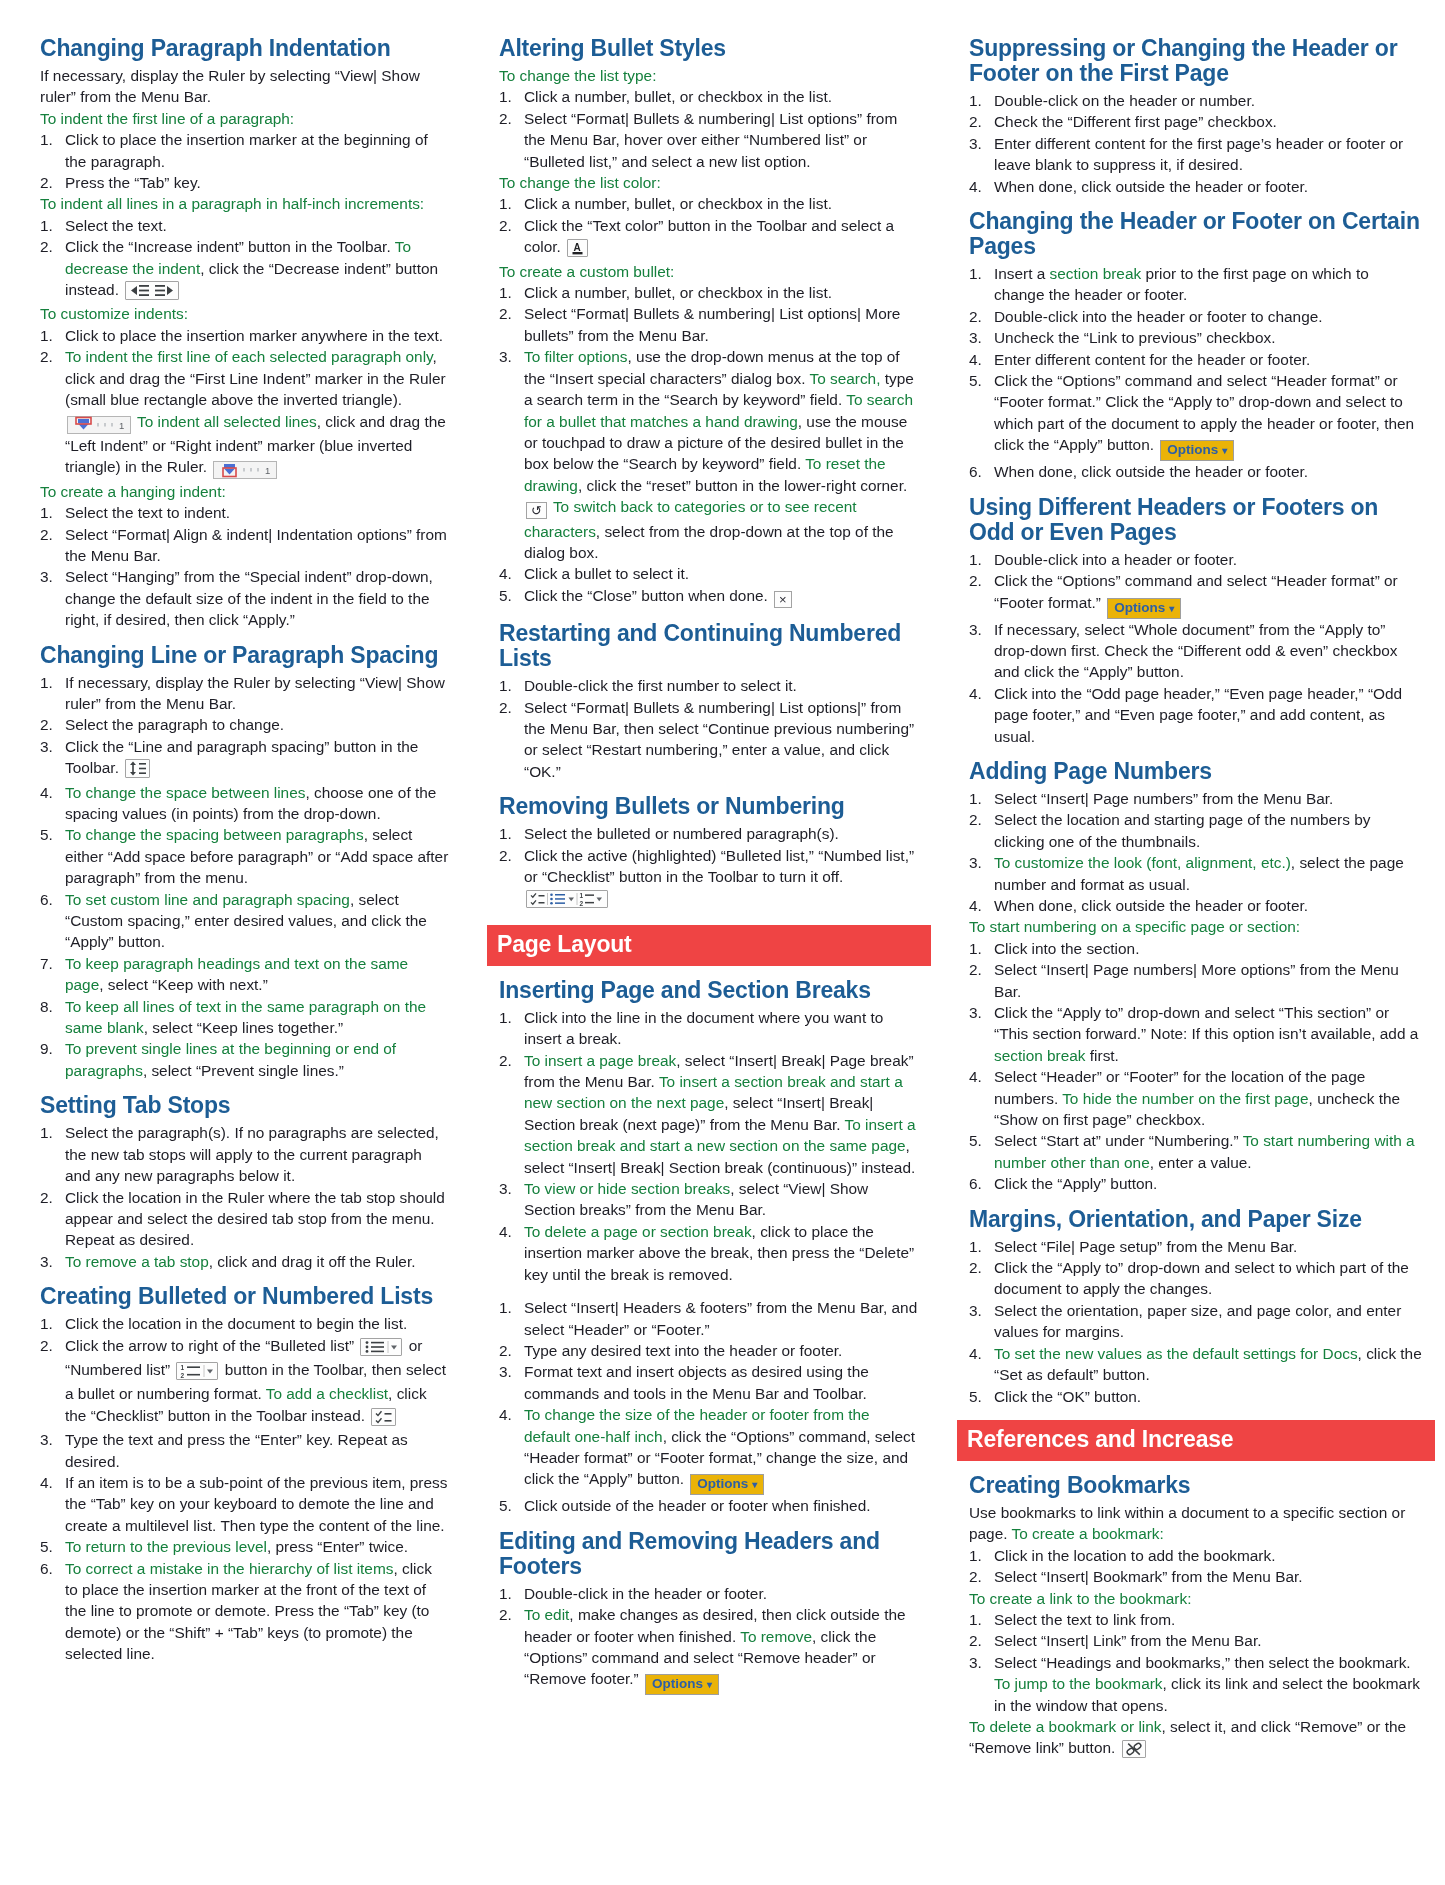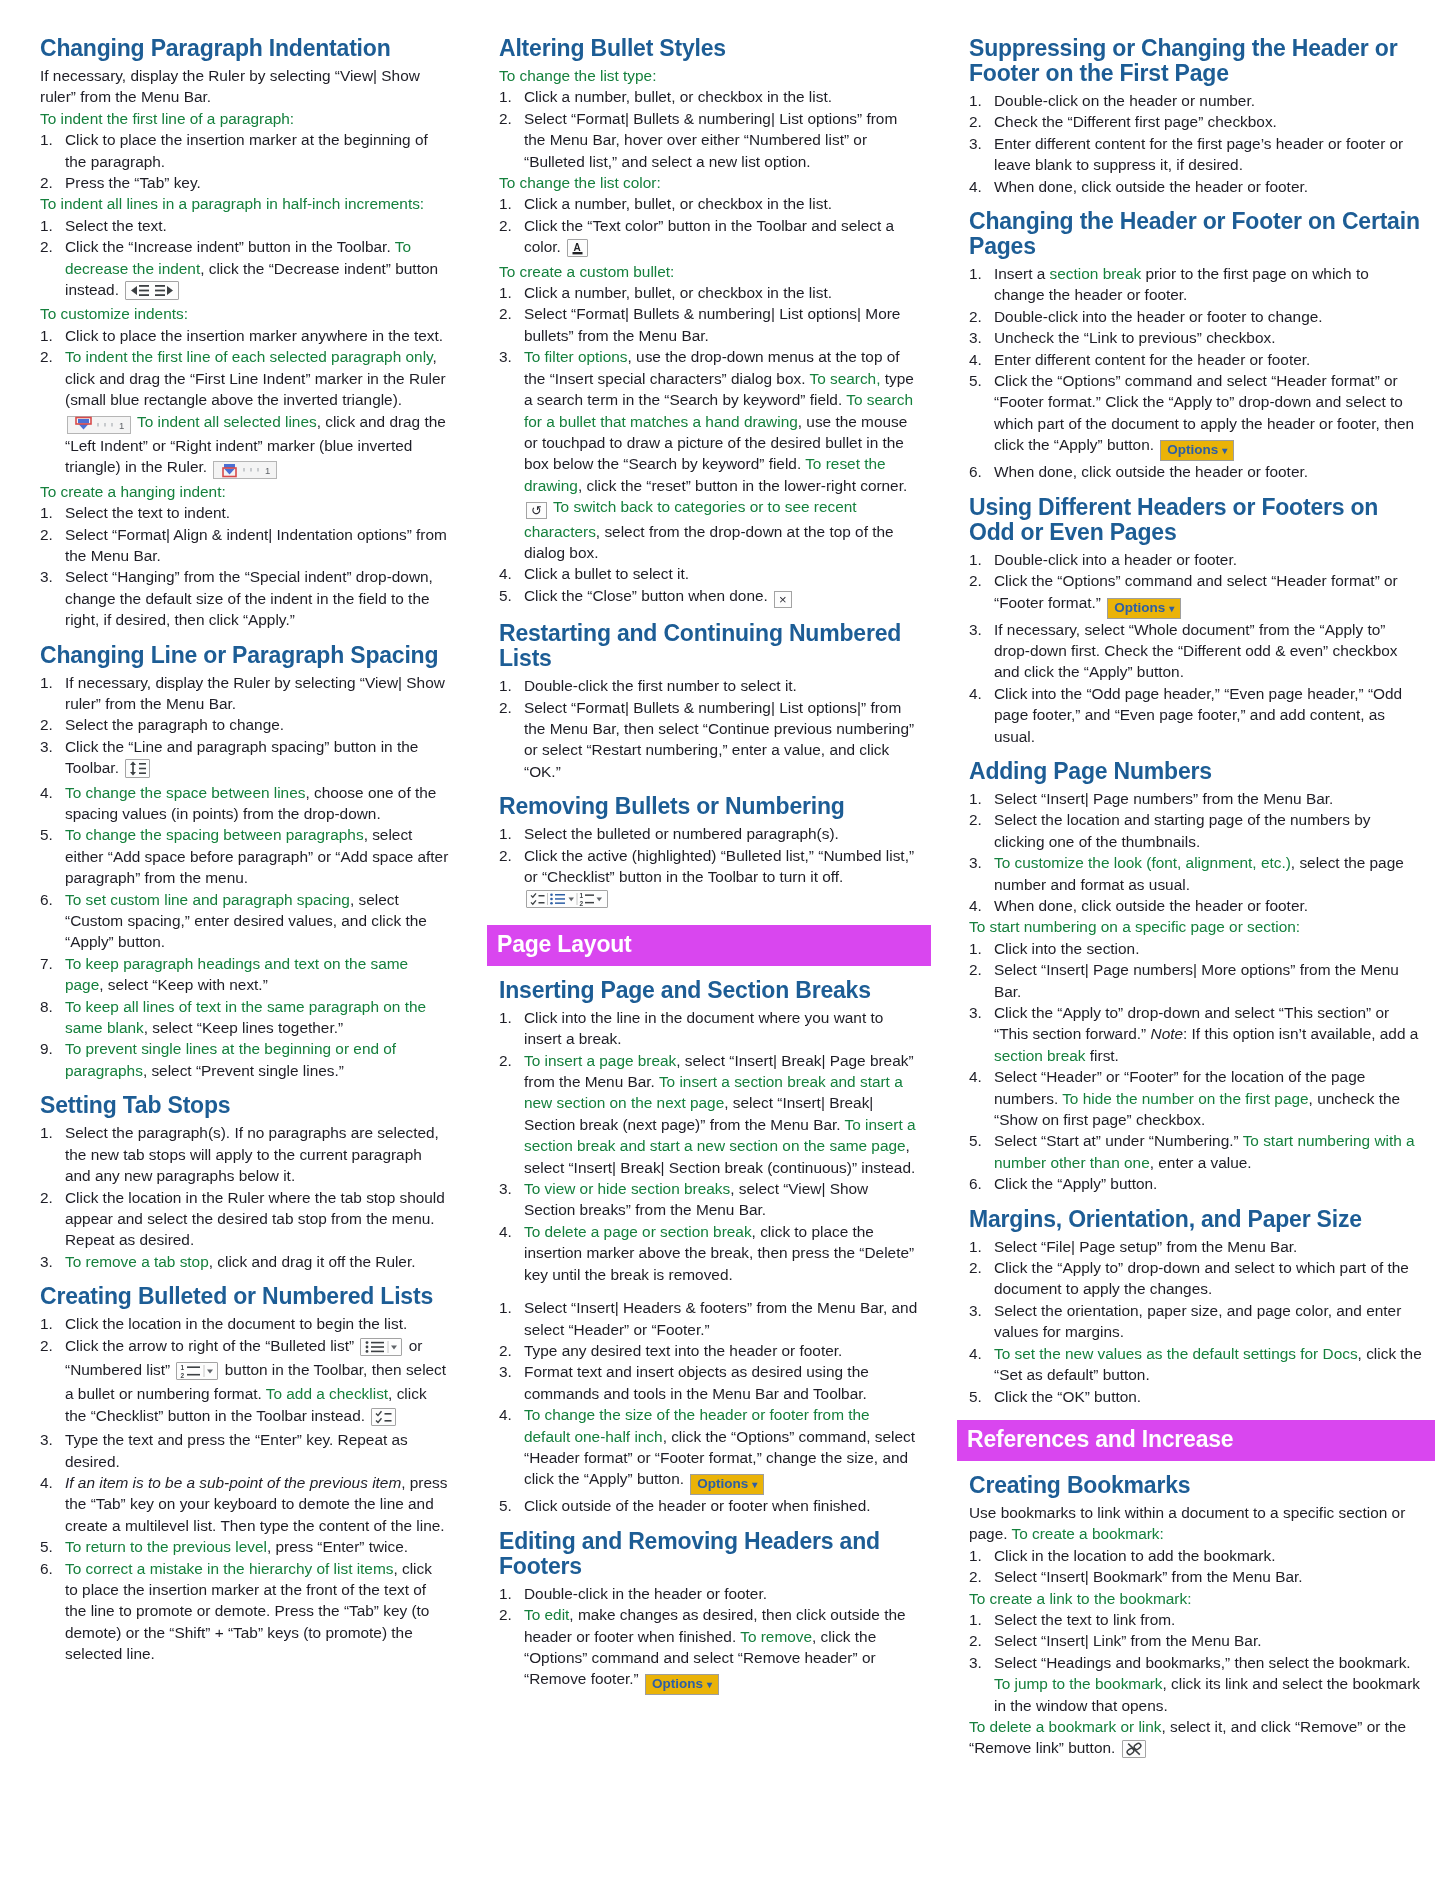--- a/index.html
+++ b/index.html
@@ -5,28 +5,28 @@
   html, body { margin:0; padding:0; background:#ffffff; width:1445px; height:1885px; overflow:hidden; }
   body { font-family:"Liberation Sans", sans-serif; color:#1e1e26; -webkit-font-smoothing:antialiased; }
   #doc { display:flex; padding:24px 12px 0 28px; gap:26px; }
   .col { flex:0 0 auto; }
   .col:nth-child(1){ width:433px; }
   .col:nth-child(2){ width:444px; }
   .col:nth-child(3){ width:478px; }
   section.sec { margin:12px; }
   h2.heading { color:#1d5d95; font-size:23px; line-height:25px; font-weight:700; margin:12px 0 4px 0; letter-spacing:-0.2px; }
   .col > section:first-child > h2.heading { margin-top:2px; }
-  .section-bar { background:#d946ef; color:#ffffff; font-weight:700; font-size:23px; line-height:25px; padding:7px 10px 9px 10px; margin:13px 0 6px 0; letter-spacing:-0.2px; }
+  .section-bar { background:#ef4444; color:#ffffff; font-weight:700; font-size:23px; line-height:25px; padding:7px 10px 9px 10px; margin:13px 0 6px 0; letter-spacing:-0.2px; }
   .para, .subhead, .olist { font-size:15.4px; line-height:21.4px; }
   .subhead { font-weight:700; color:#14141c; }
   .oli { display:flex; }
   .num { flex:0 0 25px; width:25px; }
   .obody { flex:1; min-width:0; }
   .seg.b { font-weight:400; color:#15803d; }
-  .seg.i { font-style:italic; }
+  .seg.i { }
   .inline-icon-wrap { display:inline-block; vertical-align:-3px; margin:0 2px; white-space:nowrap; }
   .boxed { display:inline-block; border:1.5px solid #a3a3a3; background:#fdfdfd; padding:1px 3px; line-height:0; border-radius:1px; }
   .glyph-icon { display:inline-block; border:1.5px solid #a3a3a3; background:#fdfdfd; color:#2e2e36; font-size:13px; line-height:15px; padding:0 4px; vertical-align:baseline; }
   .ruler-box { display:inline-block; line-height:0; vertical-align:-4px; }
   .opt-btn { display:inline-block; border:1.5px solid #9e9e9e; background:#eab308; color:#2d5fa6; font-weight:700; font-size:13.5px; line-height:17px; padding:0 6px 1px 6px; vertical-align:-1px; }
   .opt-caret { font-size:10px; margin-left:4px; color:#2d5fa6; }
   svg text { font-family:"Liberation Sans", sans-serif; }
 </style>
 </head>
 <body>

